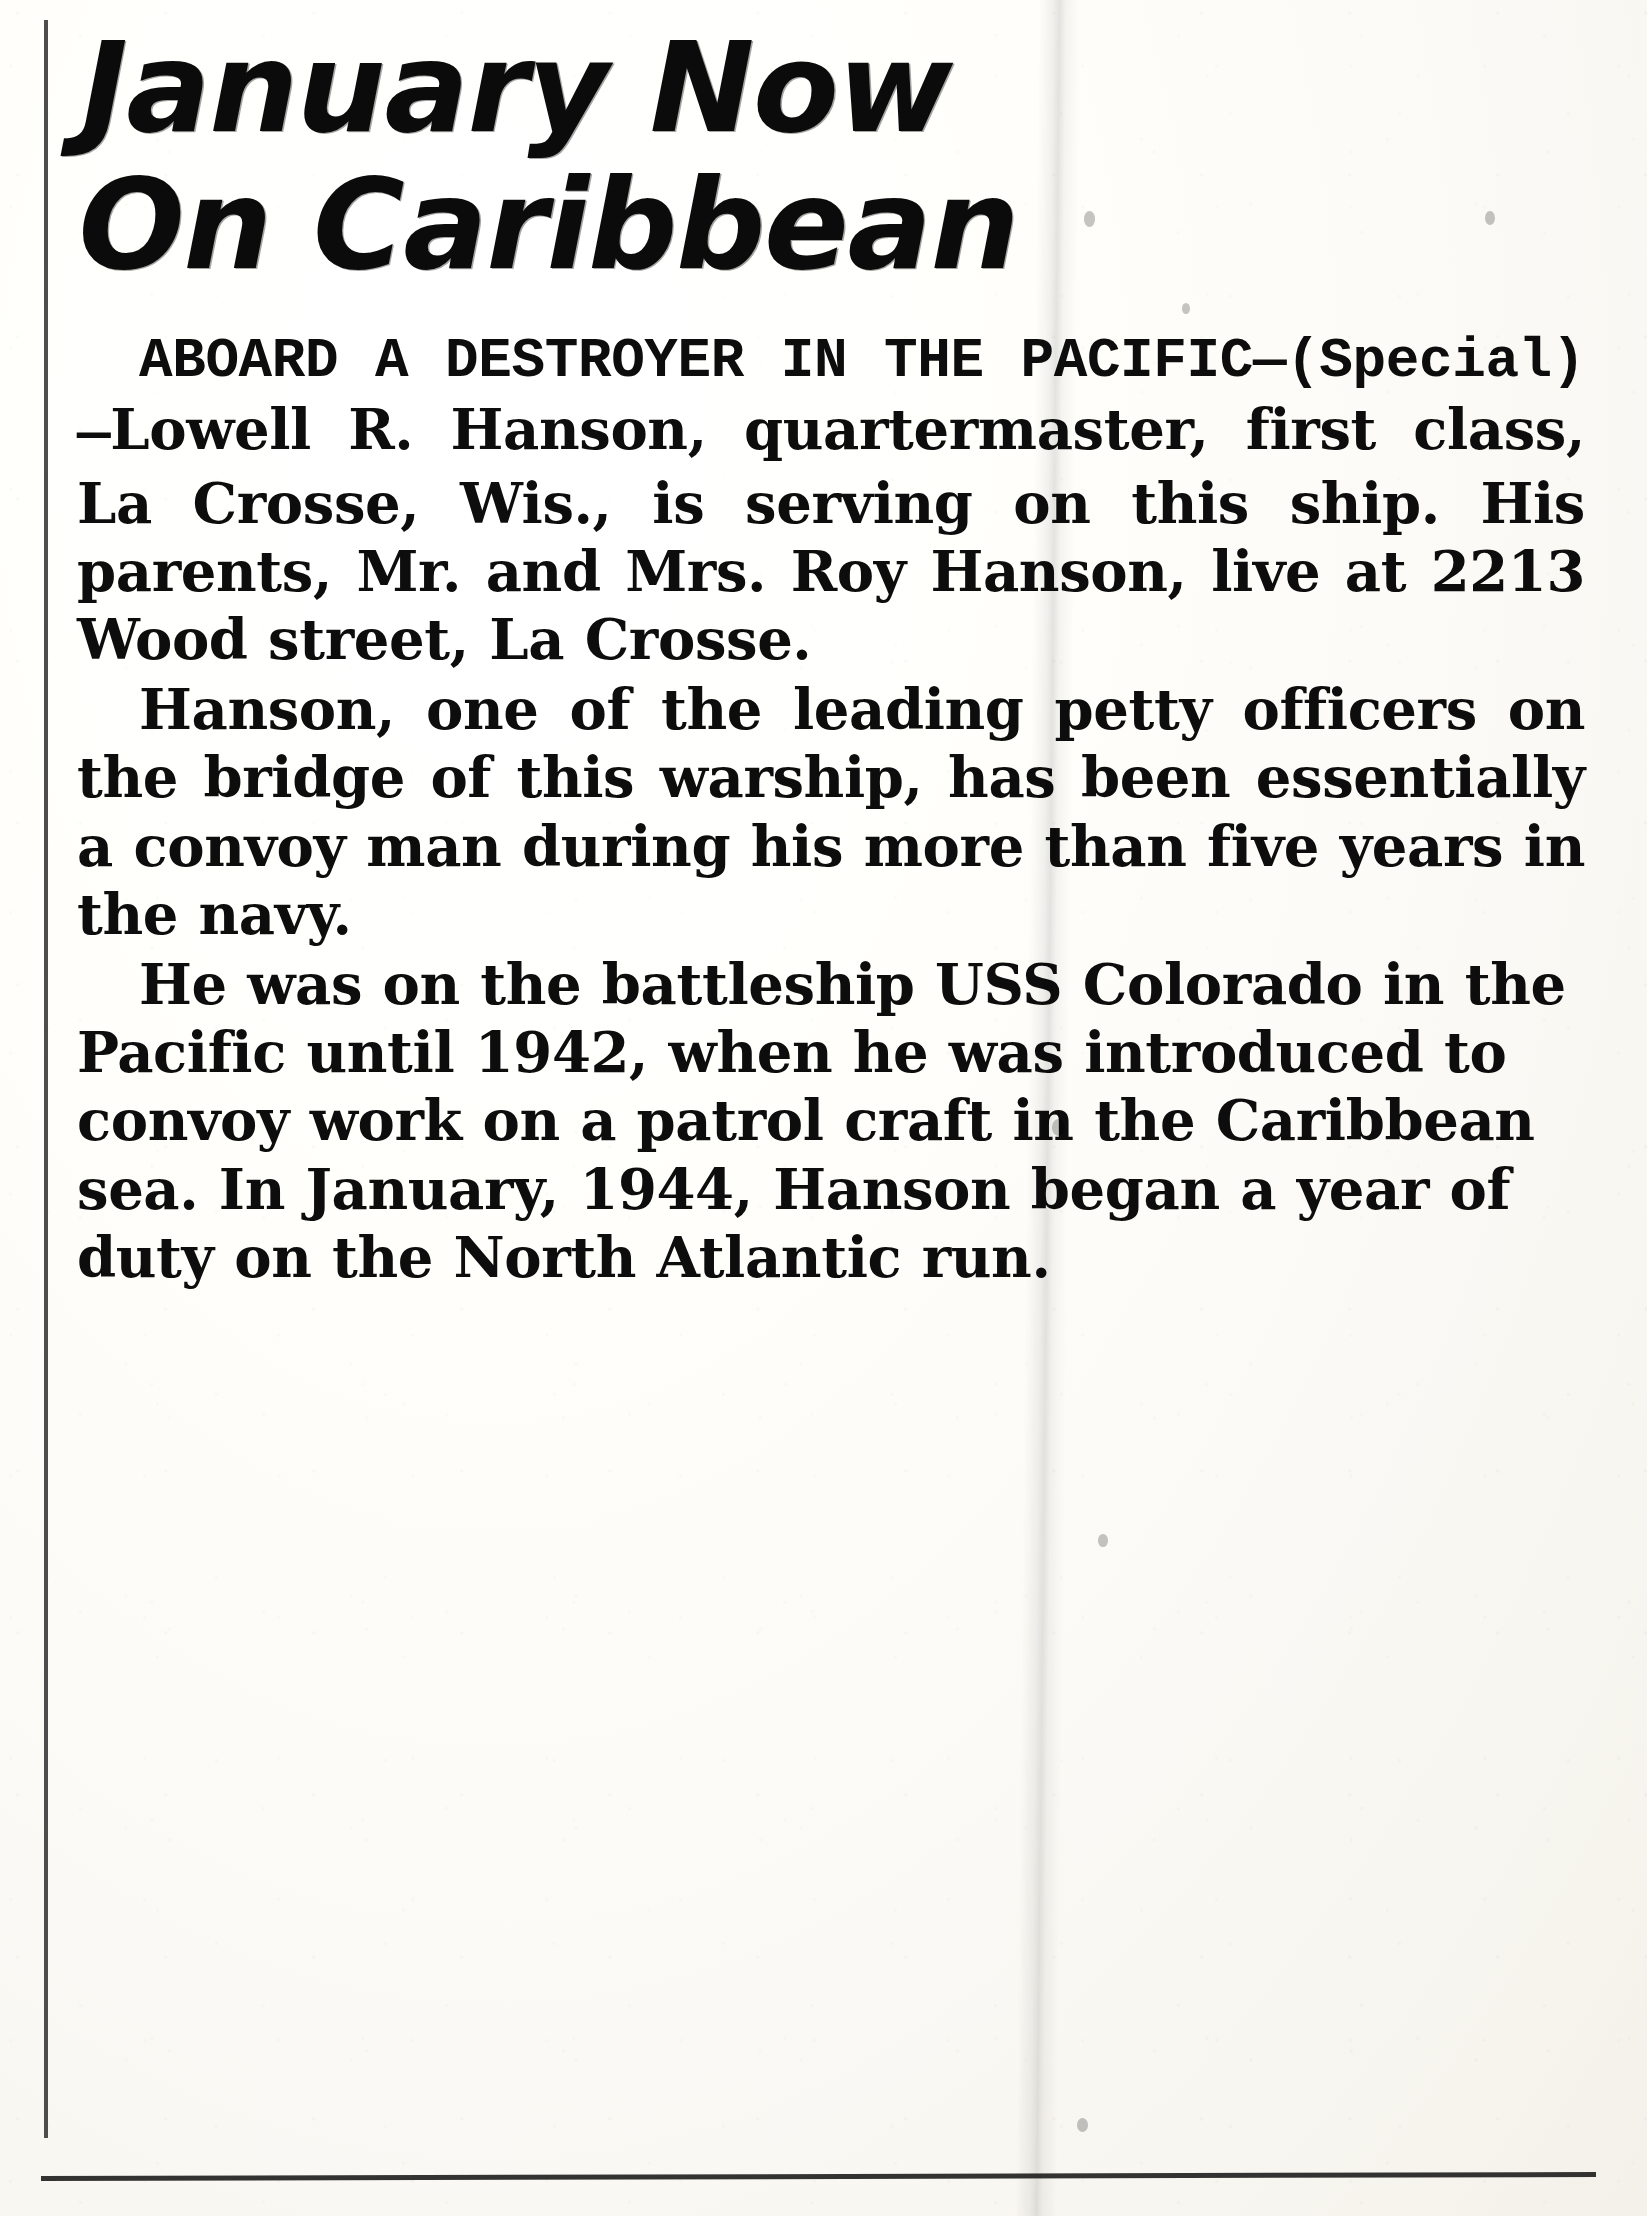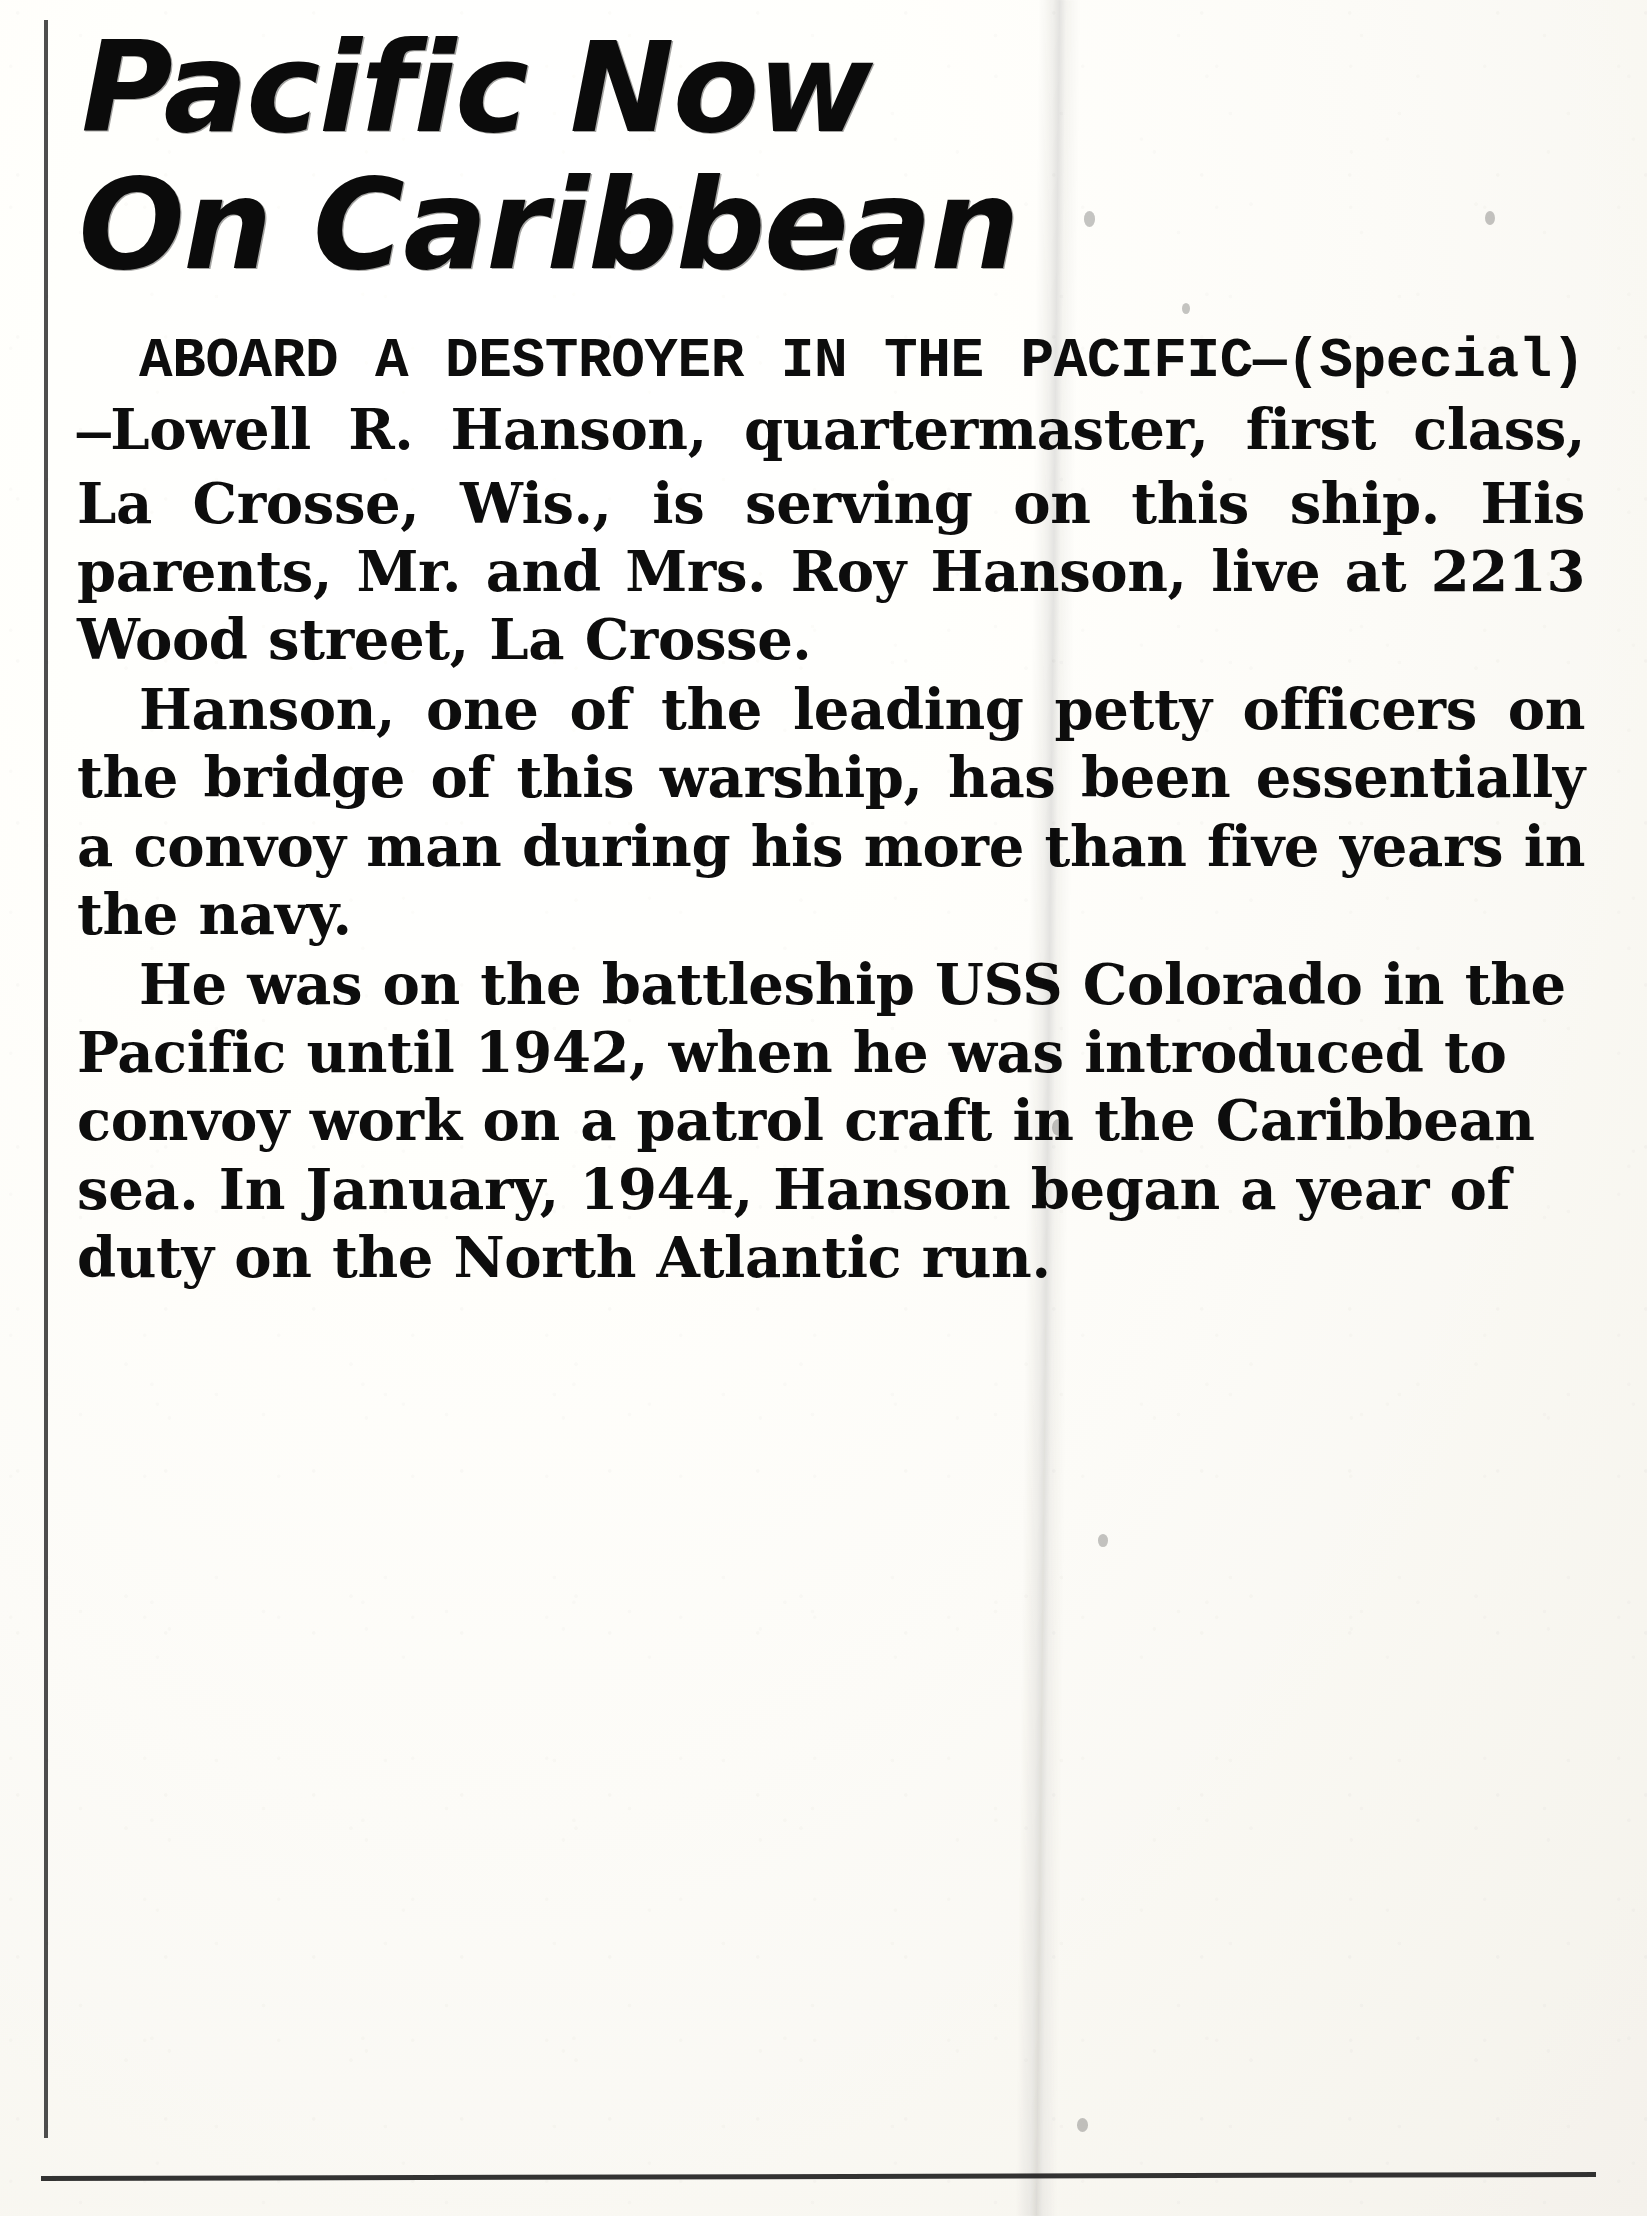--- a/index.html
+++ b/index.html
@@ -137,21 +137,21 @@
   }
 </style>
 </head>
 <body>
 
 <div class="clipping">
 
   <div class="column-rule"></div>
 
   <h1 class="headline">
-    <span class="line l1">Pacific Now</span>
+    <span class="line l1">January Now</span>
     <span class="line l2">On Caribbean</span>
   </h1>
 
   <div class="body">
     <p><span class="dateline">ABOARD A DESTROYER IN THE PACIFIC—(Special)—</span><span>Lowell R. Hanson, quartermaster, first class, La Crosse, Wis., is serving on this ship. His parents, Mr. and Mrs. Roy Hanson, live at 2213 Wood street, La Crosse.</span></p>
     <p>Hanson, one of the leading petty officers on the bridge of this warship, has been essentially a convoy man during his more than five years in the navy.</p>
     <p class="last">He was on the battleship USS Colorado in the Pacific until 1942, when he was introduced to convoy work on a patrol craft in the Caribbean sea. In January, 1944, Hanson began a year of duty on the North Atlantic run.</p>
   </div>
 
   <div class="crease"></div>

